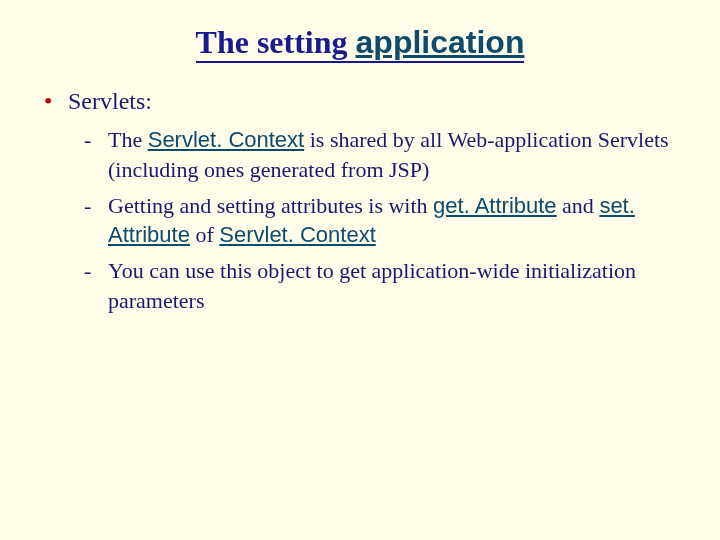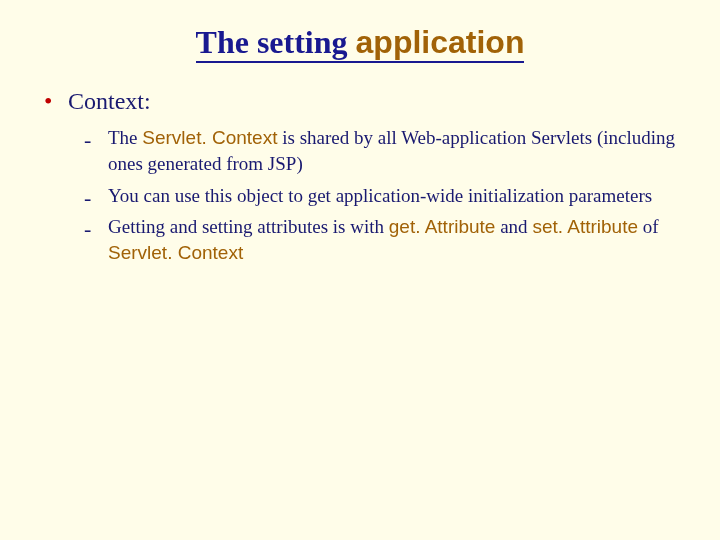--- a/index.html
+++ b/index.html
@@ -22,21 +22,22 @@
     font-weight: bold;
     color: #191990;
     margin-bottom: 24px;
   }
   .title span {
     border-bottom: 2.5px solid #191990;
     padding-bottom: 1px;
   }
   .api {
     font-family: Arial, Helvetica, sans-serif;
-    color: #a16207;
+    color: #0c4a6e;
+    text-decoration: underline;
   }
   ul.bullets {
     list-style: none;
     padding: 0;
     margin: 0;
   }
   ul.bullets > li {
     position: relative;
     padding-left: 28px;
     font-size: 24px;
@@ -53,21 +54,21 @@
     line-height: 1.35;
   }
   ul.dashes {
     list-style: none;
     padding: 0;
     margin: 8px 0 0 0;
   }
   ul.dashes > li {
     position: relative;
     padding-left: 40px;
-    font-size: 19px;
+    font-size: 22px;
     line-height: 1.35;
     margin-bottom: 6px;
     color: #191970;
   }
   ul.dashes > li::before {
     content: "-";
     position: absolute;
     left: 16px;
     top: 0;
     color: #191970;
@@ -78,26 +79,26 @@
 <body>
 
 <div class="title">
   <span>
     <span>The setting </span><span class="api">application</span>
   </span>
 </div>
 
 <ul class="bullets">
   <li>
-    <span>Context:</span>
+    <span>Servlets:</span>
     <ul class="dashes">
       <li>
         <span>The </span><span class="api">Servlet. Context</span><span> is shared by all Web-application Servlets (including ones generated from JSP)</span>
       </li>
       <li>
-        <span>You can use this object to get application-wide initialization parameters</span>
+        <span>Getting and setting attributes is with </span><span class="api">get. Attribute</span><span> and </span><span class="api">set. Attribute</span><span> of </span><span class="api">Servlet. Context</span>
       </li>
       <li>
-        <span>Getting and setting attributes is with </span><span class="api">get. Attribute</span><span> and </span><span class="api">set. Attribute</span><span> of </span><span class="api">Servlet. Context</span>
+        <span>You can use this object to get application-wide initialization parameters</span>
       </li>
     </ul>
   </li>
 </ul>
 
 </body></html>

